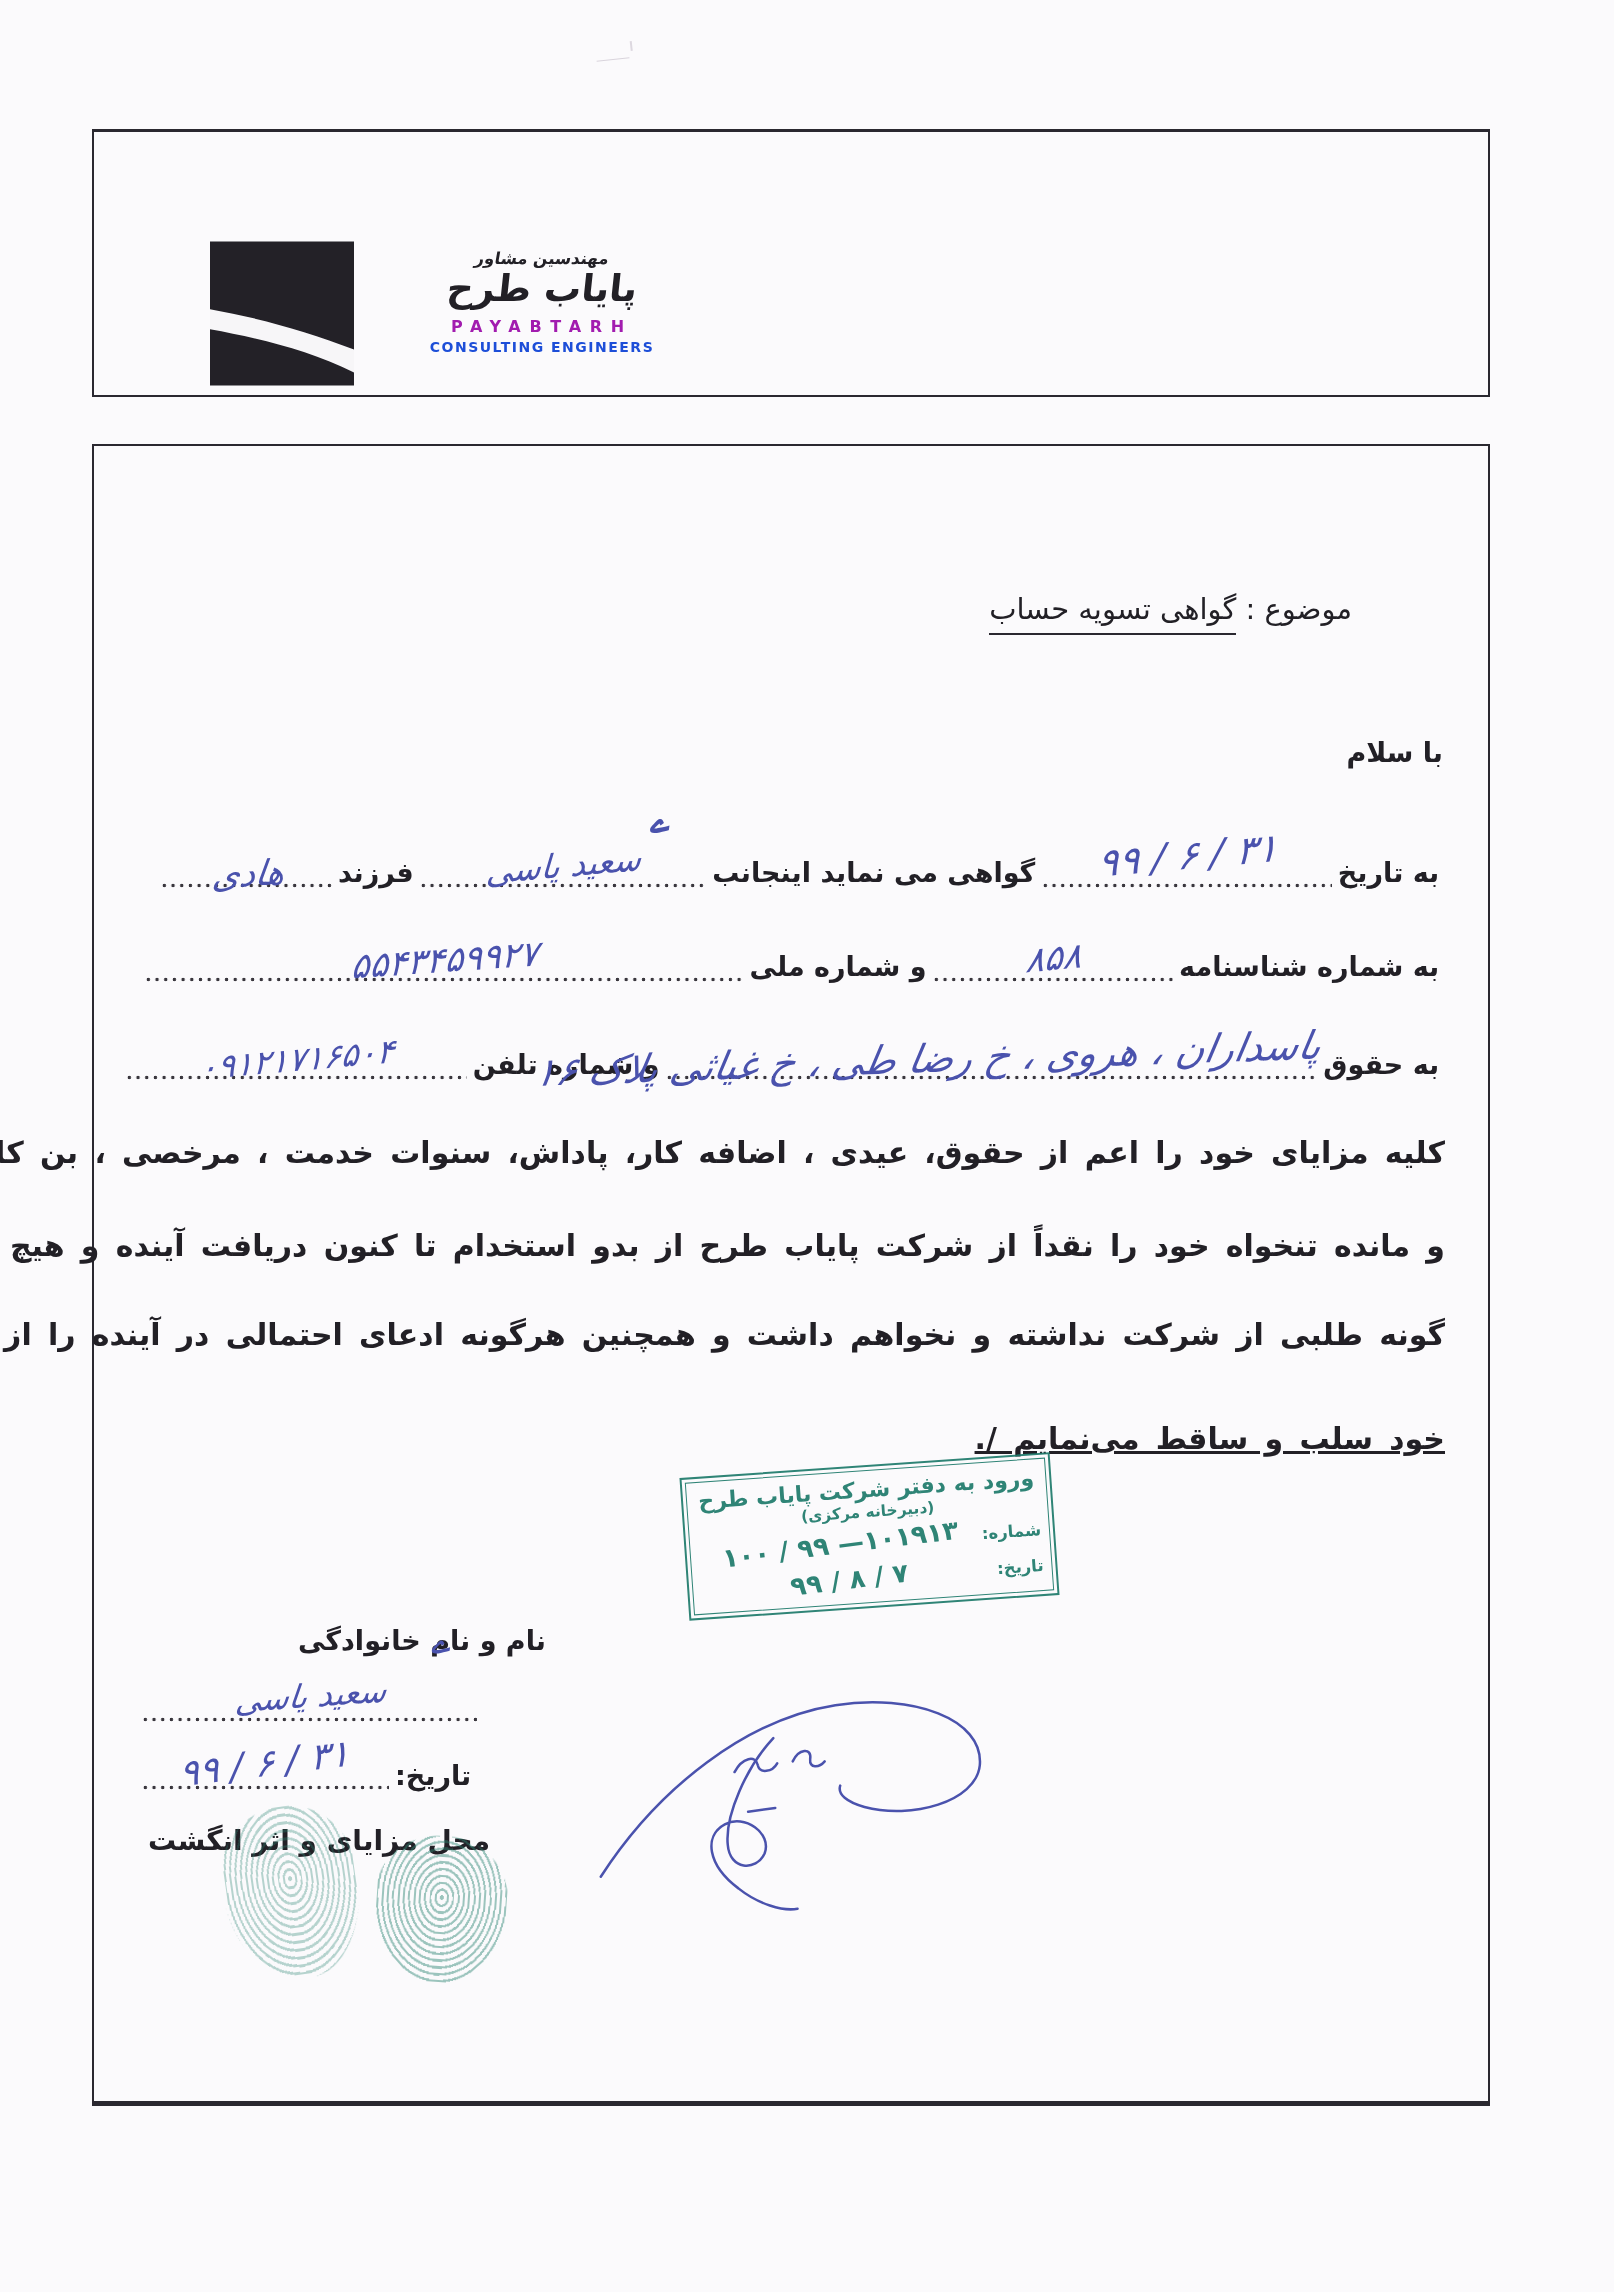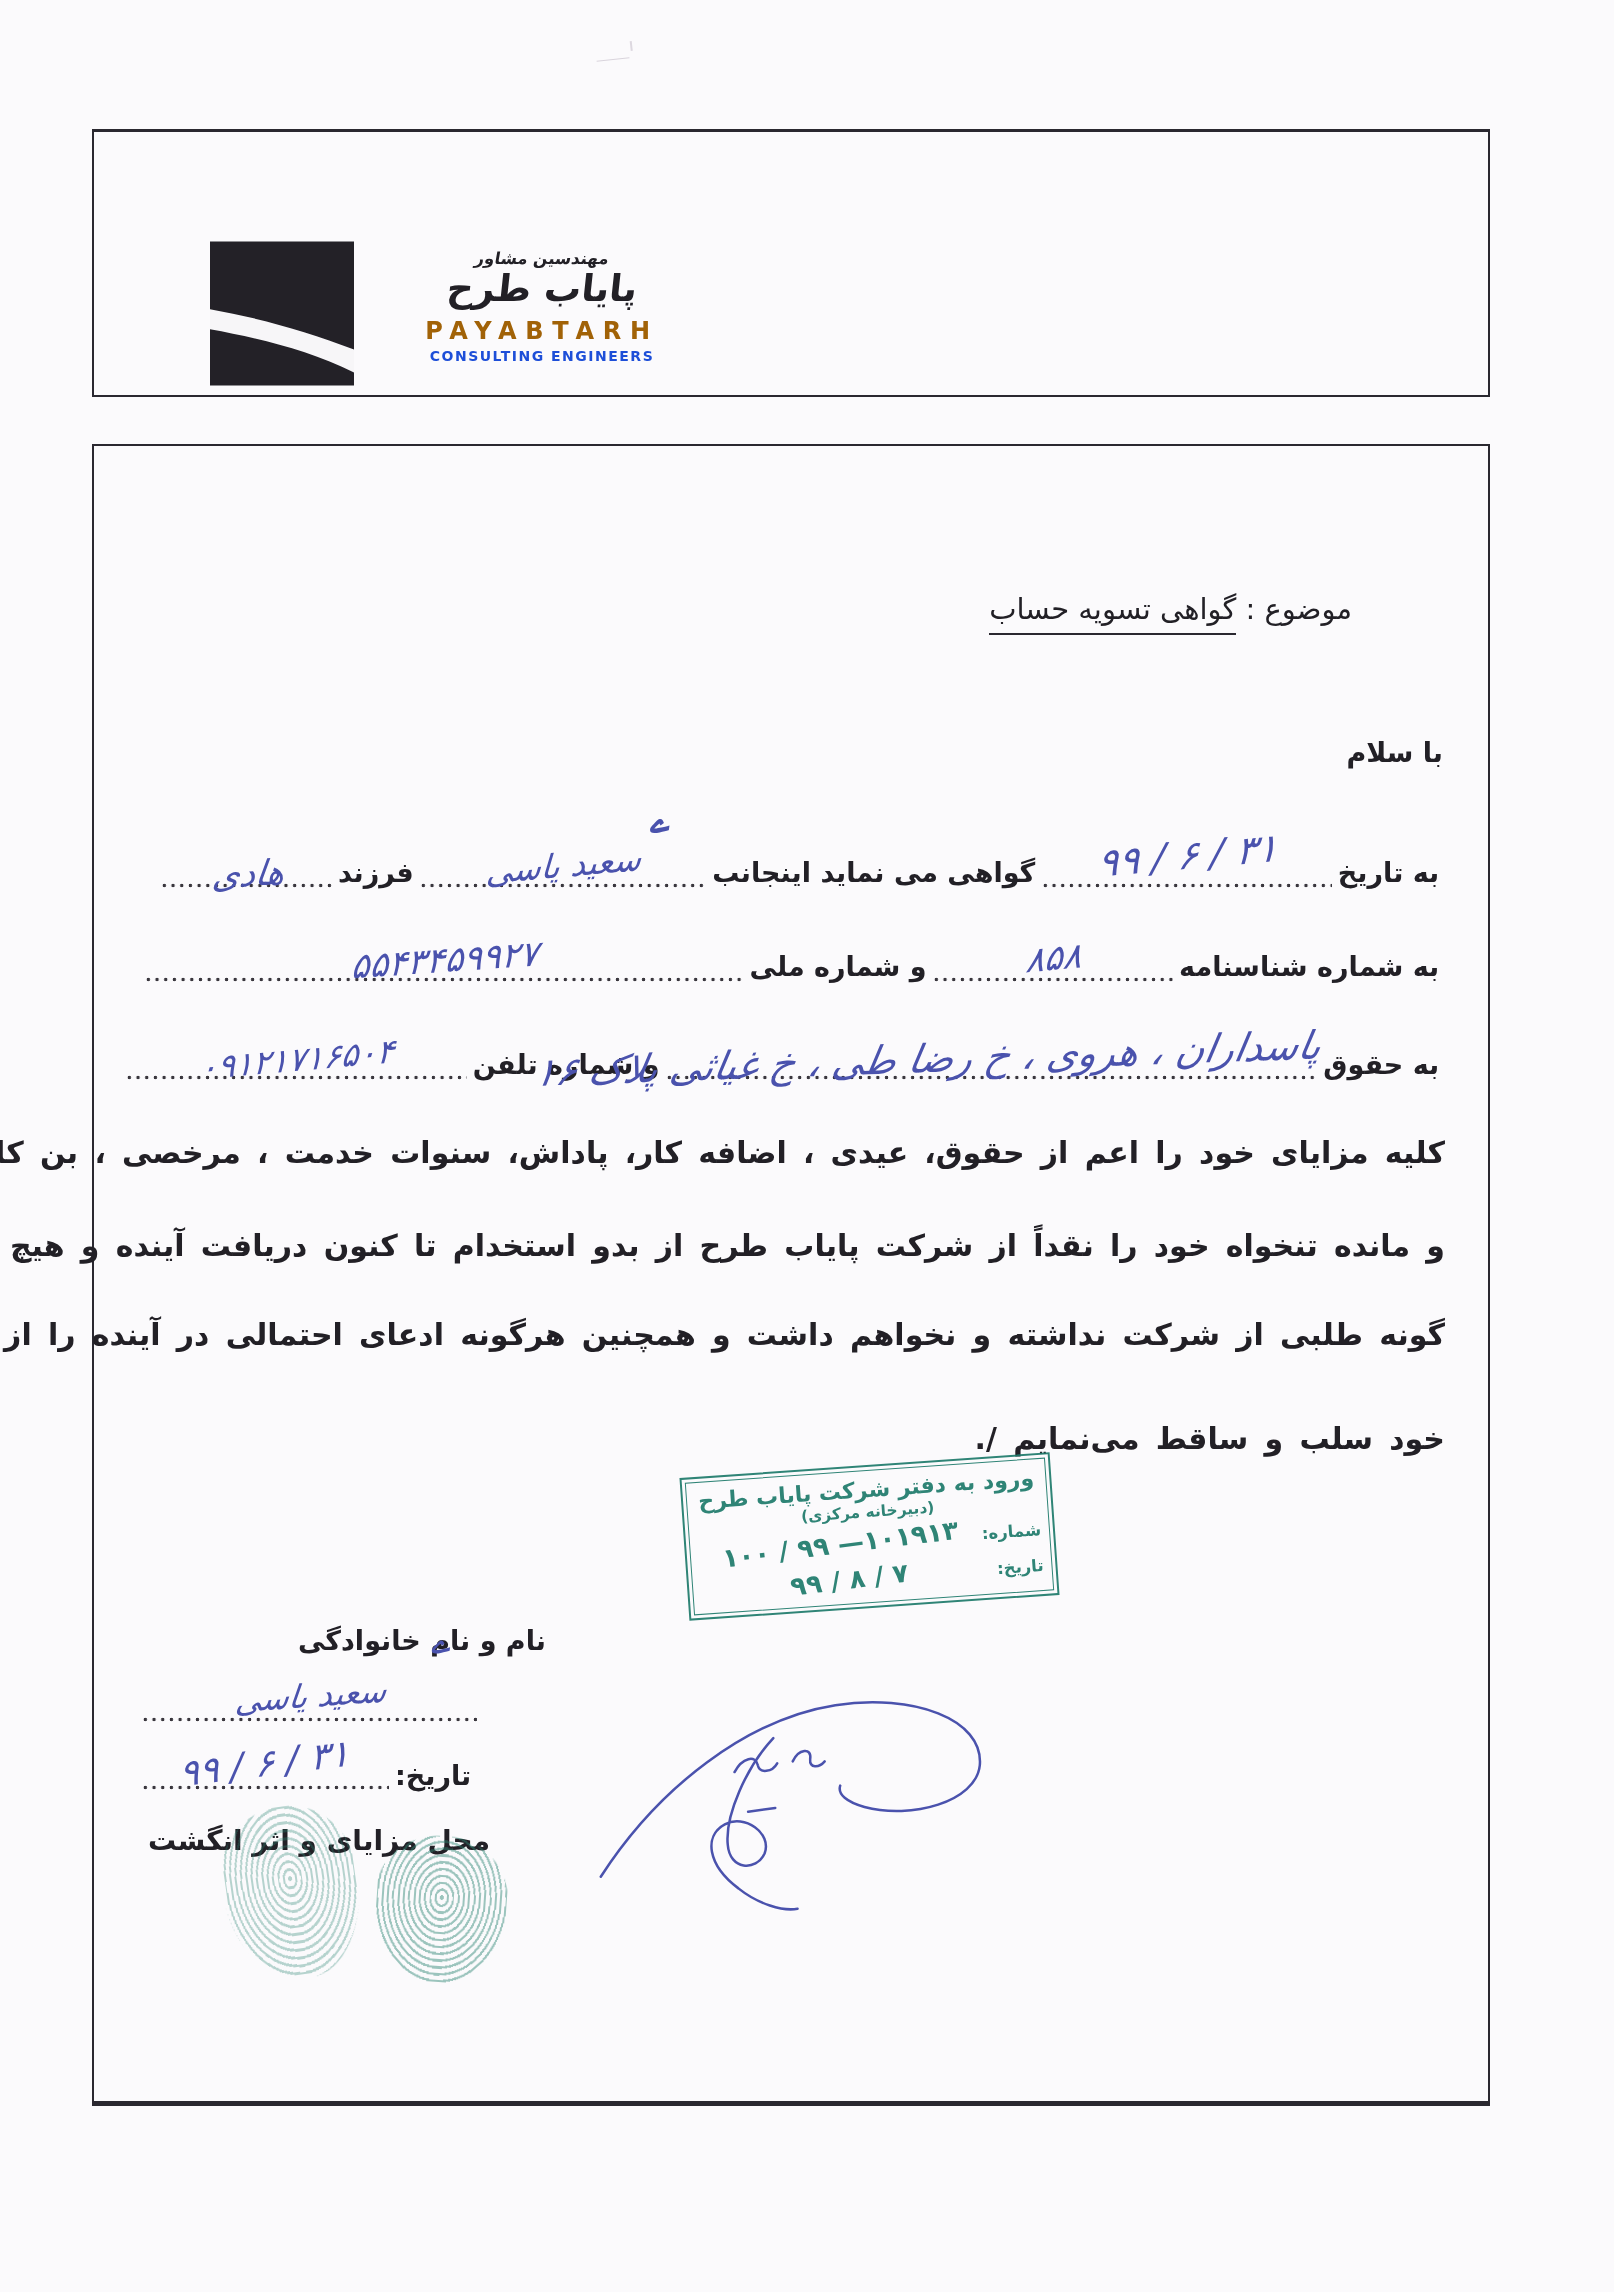--- a/index.html
+++ b/index.html
@@ -17,21 +17,21 @@
   
   .stray-mark{position:absolute; left:596px; top:49px; width:33px; height:9.7px;
     border-bottom:1.9px solid #d9d4dc; transform:rotate(-6deg);}
   .stray-mark::after{content:""; position:absolute; right:-3.9px; top:-5.8px; width:1.9px; height:9.7px; background:#ddd8e0;}
 
   
   .logo-square{position:absolute; left:116px; top:109px; width:144px; height:147px;}
   .logotype{position:absolute; left:283px; top:118px; width:330px; text-align:center; direction:rtl;}
   .logotype .fa-small{display:block; font-size:16.5px; font-weight:bold; transform:skewX(-10deg); letter-spacing:0px; margin-bottom:1.9px;}
   .logotype .fa-main{display:block; font-size:37px; font-weight:bold; transform:skewX(-6deg); line-height:1.05;}
-  .logotype .en-main{display:block; direction:ltr; font-size:24px; font-weight:bold; letter-spacing:8.7px; margin-top:7.8px; color:#a16207;}
+  .logotype .en-main{display:block; direction:ltr; font-size:16px; font-weight:bold; letter-spacing:8.7px; margin-top:7.8px; color:#a21caf;}
   .logotype .en-sub{display:block; direction:ltr; font-size:14px; font-weight:bold; letter-spacing:1.5px; margin-top:3.9px; color:#1d4ed8;}
   .header-titles{position:absolute; right:58px; top:87px; width:563px; text-align:center; direction:rtl;}
   .header-titles .t1{font-size:32px; font-weight:bold; margin-bottom:45px;}
   .header-titles .t2{font-size:30px; font-weight:bold;}
 
   
   .main-box .abs{position:absolute;}
   .subject{top:146px; right:136px; font-size:29px; font-weight:normal; direction:rtl; white-space:nowrap;text-align:center;}
   .subject .val{border-bottom:2.9px solid #2a2830; padding-bottom:6.8px;}
   .salutation{top:291px; right:45px; font-size:27px; font-weight:bold; direction:rtl;}
@@ -56,21 +56,21 @@
   .row1 .d-name{width:287px;} .row1 .d-name .hand{font-size:33px; bottom:3.9px;}
   .row1 .d-father{flex:1;} .row1 .d-father .hand{font-size:35px; bottom:-5.8px; transform:rotate(-3deg) skewX(-10deg);}
   .row2 .d-id{width:241px;} .row2 .d-id .hand{font-size:35px; bottom:3.9px;}
   .row2 .d-melli{flex:1;} .row2 .d-melli .hand{font-size:35px; bottom:1.9px; transform:rotate(-4deg) skewX(-6deg);}
   .row3 .d-addr{flex:1;} .row3 .d-addr .hand{font-size:39px; bottom:0px; transform:rotate(-2deg) skewX(-12deg); letter-spacing:5.8px;}
   .row3 .d-phone{width:342px;} .row3 .d-phone .hand{font-size:33px; bottom:1.9px;}
   .flourish{position:absolute; color:var(--pen); font-size:33px; pointer-events:none; transform:rotate(-10deg);}
   .fl-name{top:-43px; right:39px;} .fl-bottomname{top:-45px; right:29px;}
 
   .para{right:43px; left:68px; direction:rtl; text-align:right; font-size:30px; font-weight:bold; word-spacing:5.8px; white-space:nowrap;}
-  .p1{top:689px;} .p2{top:782px;} .p3{top:871px;} .p4{top:975px;}
+  .p1{top:689px;} .p2{top:782px;} .p3{top:871px;} .p4{top:975px;text-decoration:underline;}
 
   
   .stamp{left:590px; top:1019px; width:361px; transform:rotate(-4deg); color:var(--teal);
     border:2.9px solid var(--teal); padding:2.9px; opacity:.92;}
   .stamp-inner{border:1.5px solid var(--teal); padding:5.8px 7.8px 9.7px; direction:rtl;}
   .stamp .s-title{text-align:center; font-size:22px; font-weight:bold; line-height:1.15;}
   .stamp .s-sub{text-align:center; font-size:15.5px; font-weight:bold; margin-top:1px;}
   .stamp .s-row{display:flex; direction:rtl; align-items:center; margin-top:5.8px; font-size:16.5px; font-weight:bold;}
   .stamp .s-row .s-lbl{white-space:nowrap;}
   .stamp .s-hand{flex:1; text-align:center; direction:ltr; font-size:26px; font-weight:bold;

